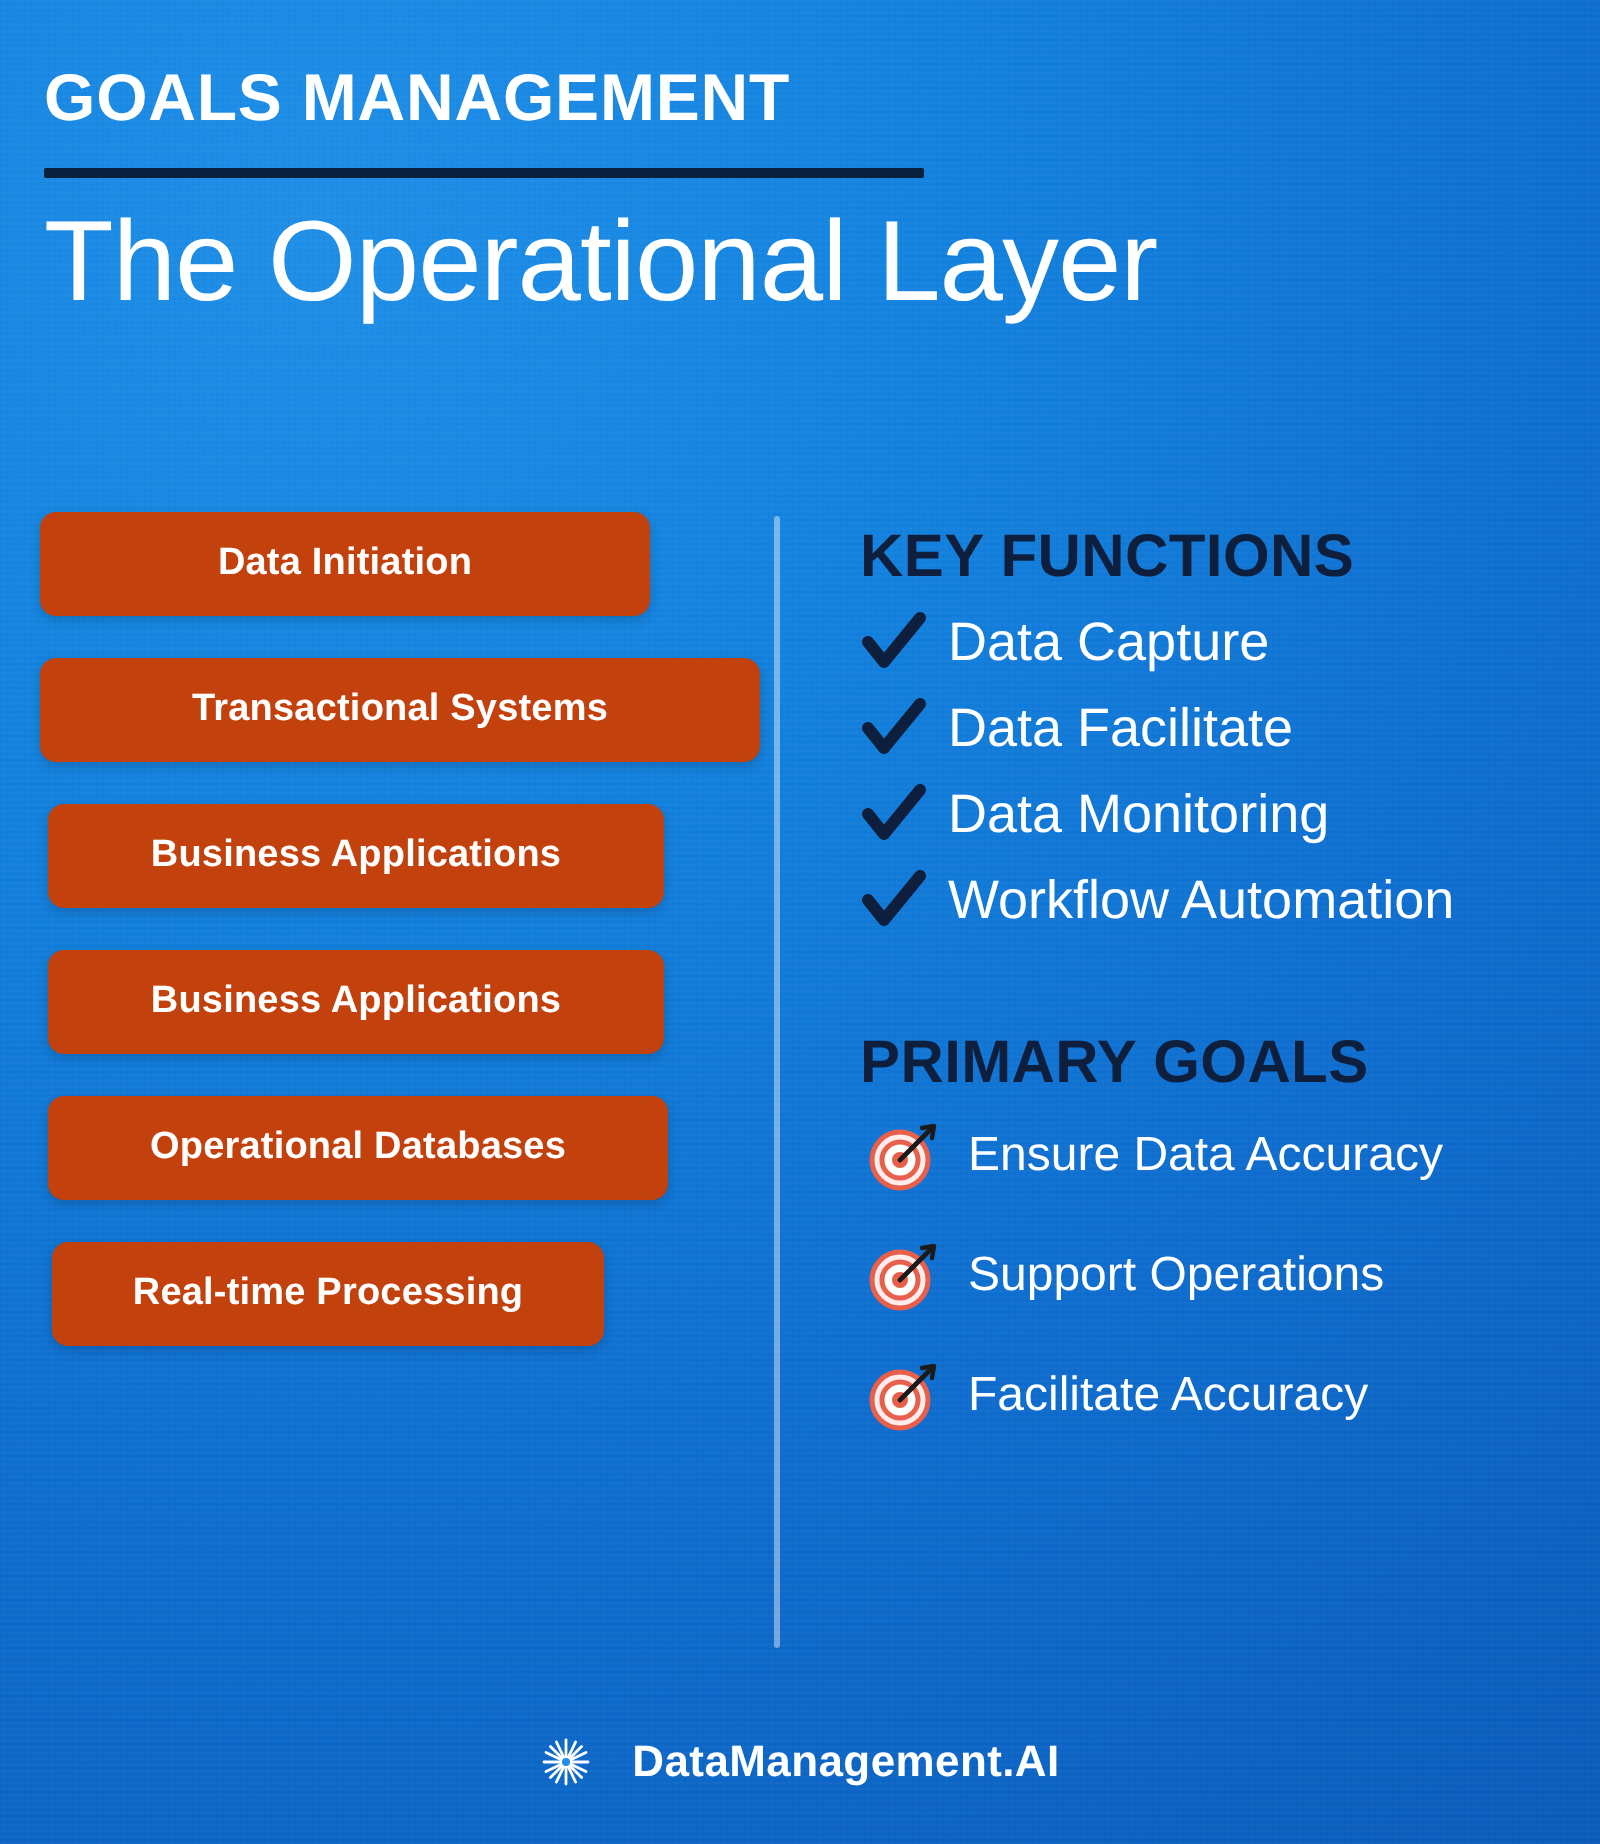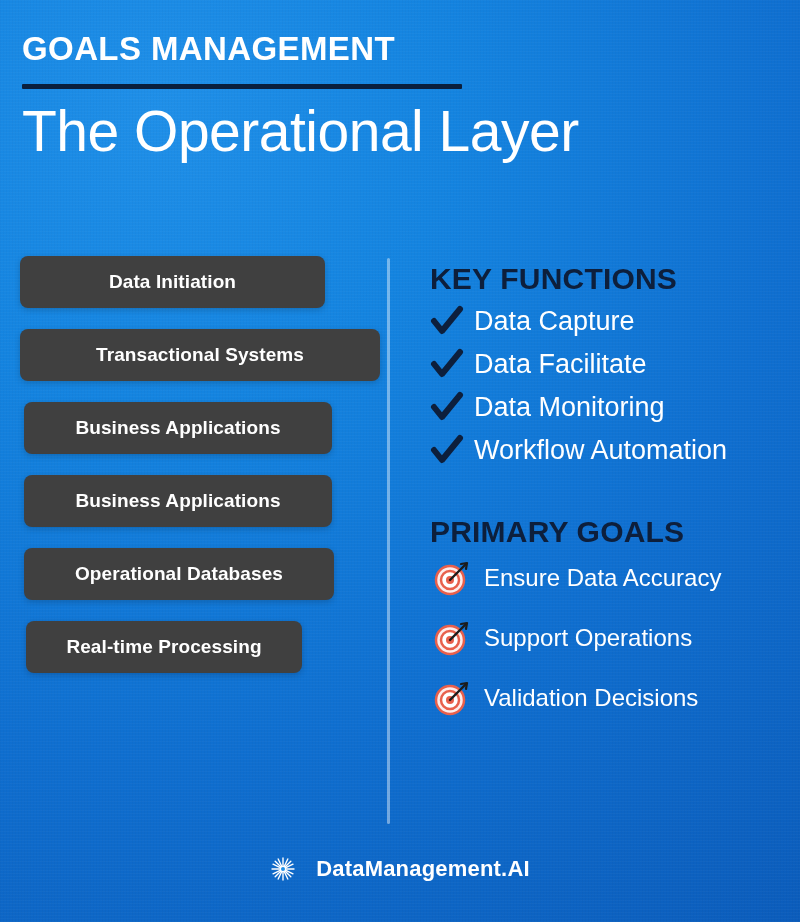--- a/index.html
+++ b/index.html
@@ -53,21 +53,21 @@
   }
 
   
   .pills {
     position: absolute;
     left: 20px;
     top: 256px;
     width: 330px;
   }
   .pill {
-    background: #404040;
+    background: #c2410c;
     color: #ffffff;
     border-radius: 8px;
     font-size: 19px;
     font-weight: bold;
     text-align: center;
     padding: 15px 10px;
     margin-bottom: 21px;
     box-shadow: 0 2px 6px rgba(0,0,0,0.18);
     letter-spacing: 0.1px;
     white-space: nowrap;
@@ -142,21 +142,21 @@
     font-size: 24px;
     color: #ffffff;
     white-space: nowrap;
   }
 
   
   .footer {
     position: absolute;
     left: 0;
     right: 0;
-    bottom: 40px;
+    bottom: 28px;
     display: flex;
     align-items: center;
     justify-content: center;
     gap: 20px;
   }
   .footer-mark { width: 26px; height: 26px; }
   .footer-text {
     font-size: 22px;
     font-weight: bold;
     color: #ffffff;
@@ -261,21 +261,21 @@
     <div class="goal-item">
       <span class="target">
         <svg width="42" height="42" viewBox="0 0 42 42">
           <circle cx="20" cy="23" r="14" fill="#fdeceb" stroke="#e8604c" stroke-width="2.5"></circle>
           <circle cx="20" cy="23" r="9" fill="#ffffff" stroke="#e8604c" stroke-width="2.5"></circle>
           <circle cx="20" cy="23" r="4" fill="#e8604c"></circle>
           <path d="M20 23 L36 7" stroke="#1b1b1b" stroke-width="2.4" stroke-linecap="round"></path>
           <path d="M31 7 L37 6 L36 12" fill="none" stroke="#1b1b1b" stroke-width="2.2" stroke-linecap="round" stroke-linejoin="round"></path>
         </svg>
       </span>
-      <span class="goal-label">Validation Decisions</span>
+      <span class="goal-label">Facilitate Accuracy</span>
     </div>
   </div>
 </div>
 
 <div class="footer">
   <span class="footer-mark">
     <svg width="26" height="26" viewBox="0 0 26 26">
       <g stroke="#ffffff" stroke-width="1.4" stroke-linecap="round">
         <line x1="13" y1="2" x2="13" y2="24"></line>
         <line x1="2" y1="13" x2="24" y2="13"></line>

